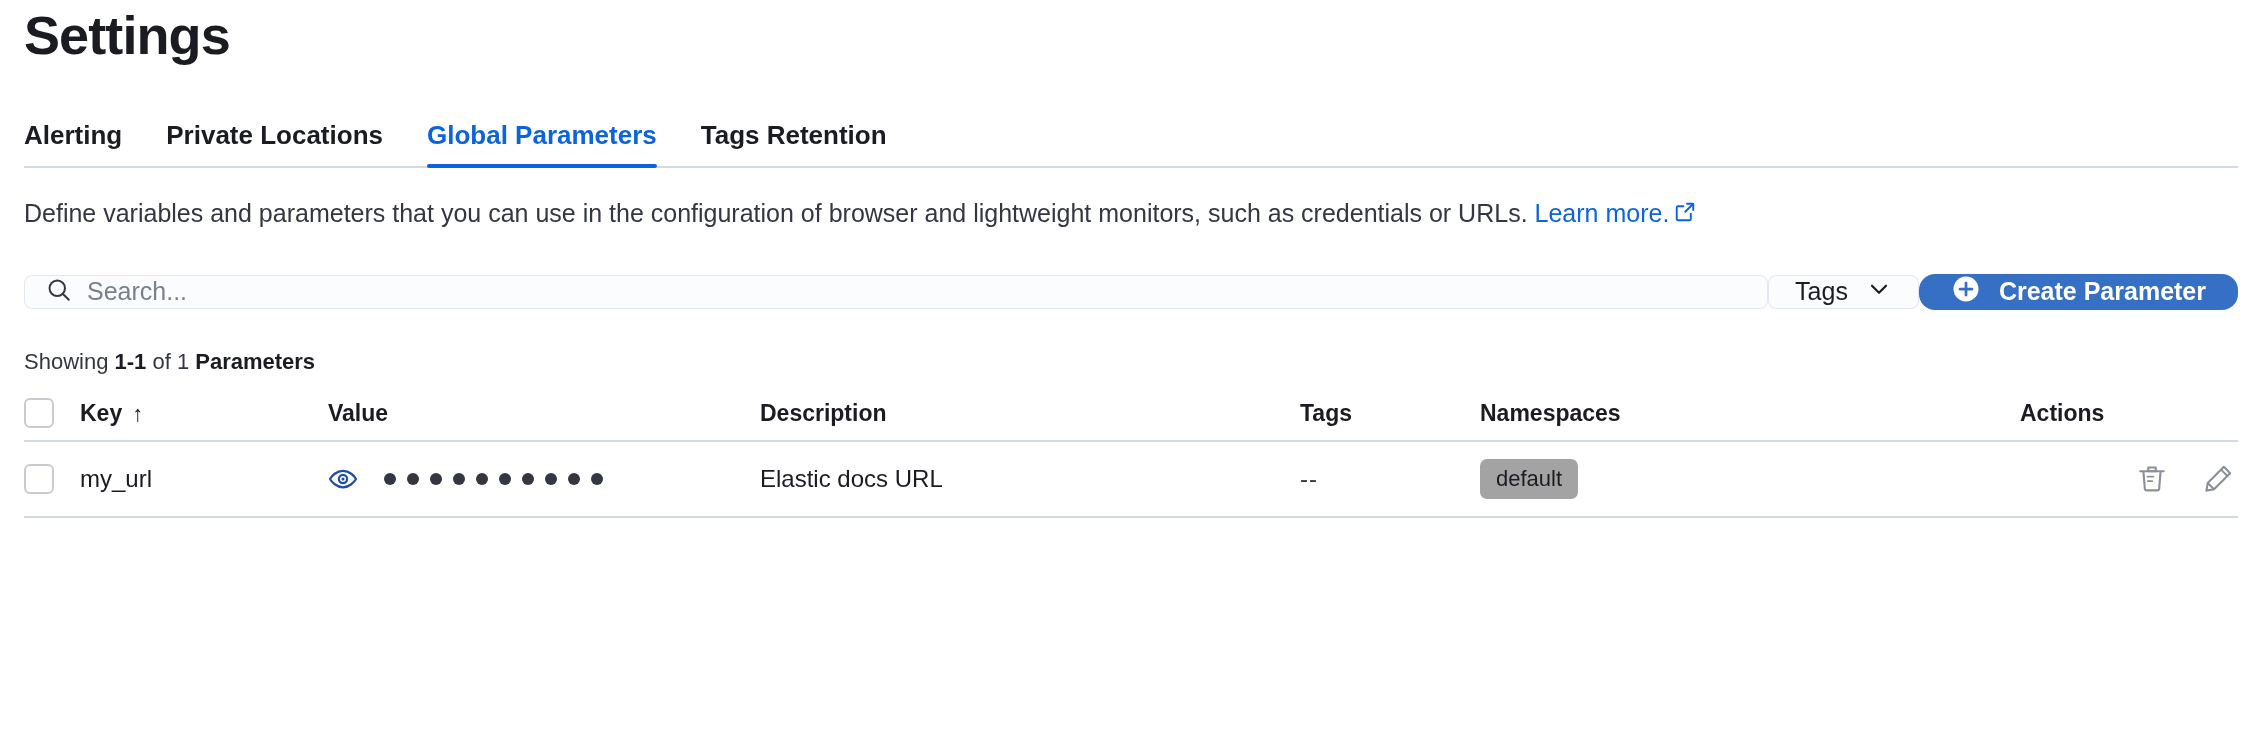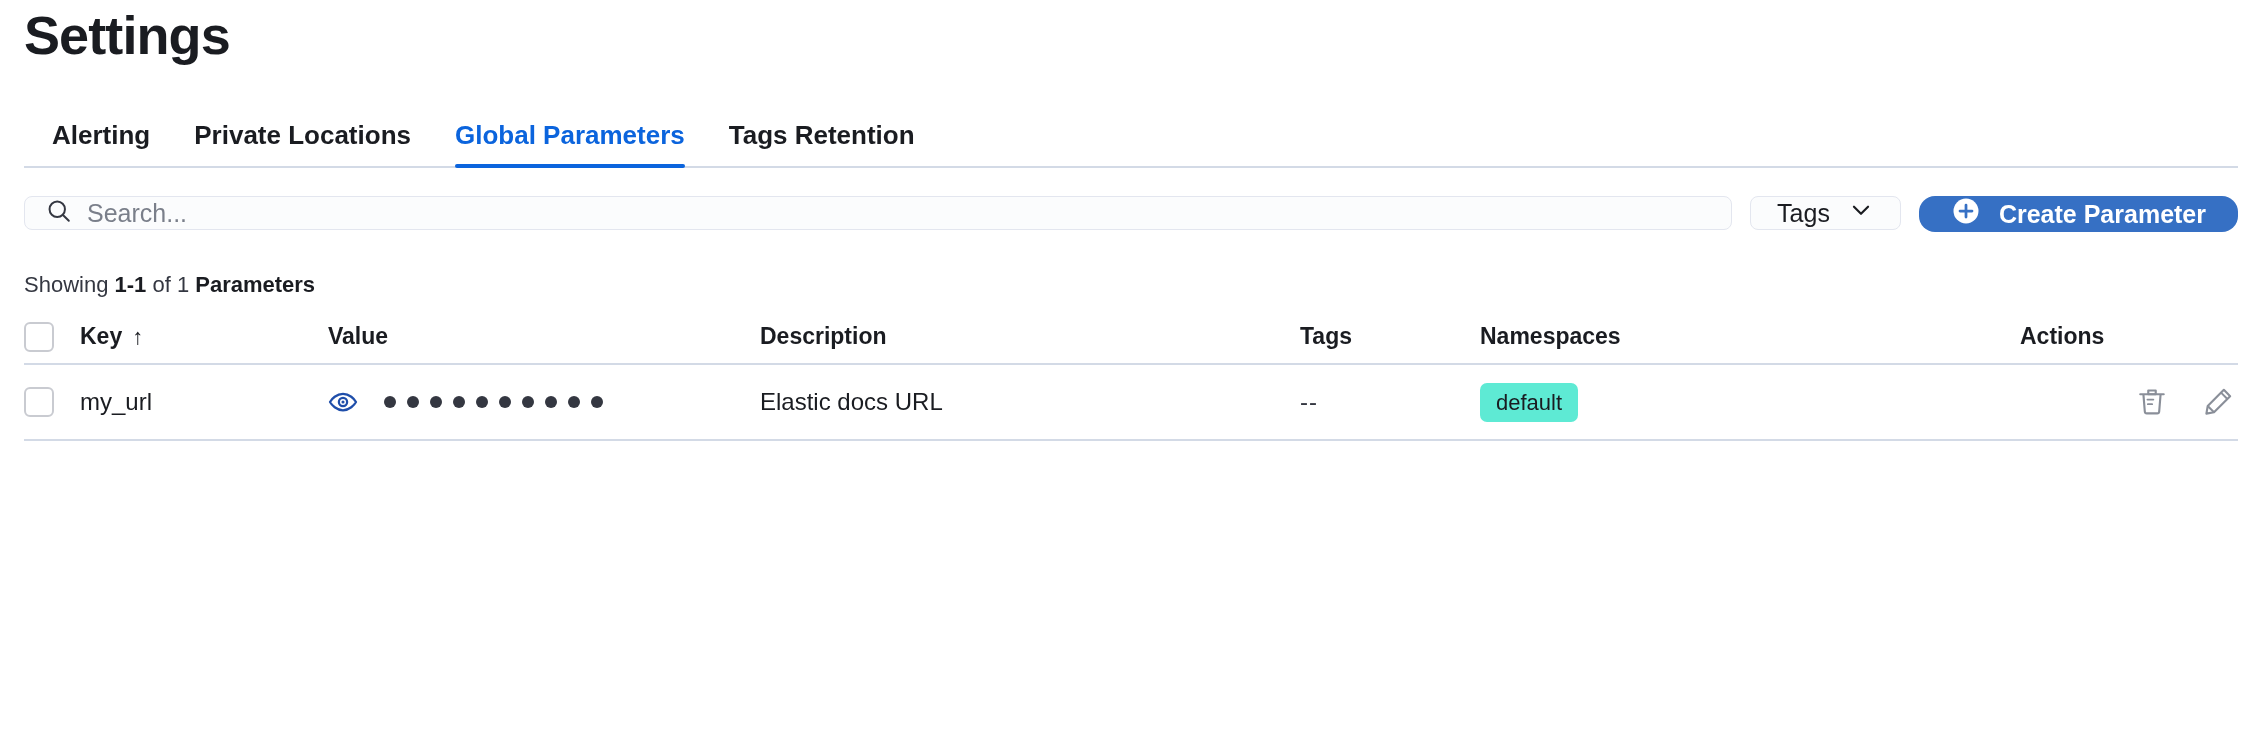--- a/index.html
+++ b/index.html
@@ -40,21 +40,21 @@
   .tab {
     position: relative;
     font-size: 26px;
     font-weight: 700;
     color: #1a1c21;
     padding: 0 22px 18px 22px;
     cursor: pointer;
     white-space: nowrap;
     line-height: 1;
   }
-  .tab:first-child { padding-left: 0; margin-left: 28px; }
+  .tab:first-child { padding-left: 0; }
   .tab.active { color: #0b64dd; }
   .tab.active::after {
     content: "";
     position: absolute;
     left: 22px;
     right: 22px;
     bottom: -2px;
     height: 4px;
     background: #0b64dd;
     border-radius: 2px;
@@ -76,22 +76,21 @@
   }
   .ext-icon {
     display: inline-block;
     vertical-align: -1px;
     margin-left: 5px;
   }
 
   
   .controls {
     display: flex;
-    align-items: flex-start;
-    gap: 18px;
+    align-items: center;
     margin-top: 28px;
     height: 62px;
   }
   .search-wrap {
     flex: 1 1 auto;
     display: flex;
     align-items: center;
     background: #fbfcfd;
     border: 1px solid #e3e6ef;
     border-radius: 8px;
@@ -138,21 +137,21 @@
     font-family: "Liberation Sans", sans-serif;
     font-size: 25px;
     font-weight: 700;
     color: #ffffff;
     cursor: pointer;
     white-space: nowrap;
   }
 
   
   .showing {
-    margin-top: 14px;
+    margin-top: 26px;
     font-size: 22px;
     color: #343741;
     line-height: 1.2;
   }
   .showing b { font-weight: 700; color: #1a1c21; }
 
   
   table.params {
     width: 100%;
     border-collapse: collapse;
@@ -189,21 +188,21 @@
   }
   .sort-arrow { margin-left: 10px; font-size: 22px; font-weight: 400; }
 
   .value-cell { display: flex; align-items: center; gap: 26px; }
   .eye-btn { display: flex; align-items: center; cursor: pointer; }
   .dots { display: flex; align-items: center; gap: 11px; }
   .dot { width: 12px; height: 12px; border-radius: 50%; background: #343741; }
 
   .badge {
     display: inline-block;
-    background: #5eead4;
+    background: #a3a3a3;
     color: #1a1c21;
     border-radius: 7px;
     padding: 7px 16px;
     font-size: 22px;
     font-weight: 400;
     line-height: 1.15;
   }
   .dash { color: #343741; font-size: 24px; letter-spacing: 1px; }
 
   .actions { display: flex; align-items: center; justify-content: flex-end; gap: 34px; padding-right: 4px; }
@@ -216,20 +215,28 @@
 
   <h1 class="page-title">Settings</h1>
 
   <nav class="tabs">
     <div class="tab">Alerting</div>
     <div class="tab">Private Locations</div>
     <div class="tab active">Global Parameters</div>
     <div class="tab">Tags Retention</div>
   </nav>
 
+  <p class="description">
+    <span>Define variables and parameters that you can use in the configuration of browser and lightweight monitors, such as credentials or URLs.</span>
+    <a class="link" href="#"><span>Learn more.</span></a><span class="ext-icon"><svg width="22" height="22" viewBox="0 0 16 16" fill="none">
+          <path d="M9.5 2h4.5v4.5" stroke="#0b64dd" stroke-width="1.4" stroke-linecap="round" stroke-linejoin="round"></path>
+          <path d="M13.6 2.4L8.2 7.8" stroke="#0b64dd" stroke-width="1.4" stroke-linecap="round"></path>
+          <path d="M12.2 9.2V13a1 1 0 01-1 1H3a1 1 0 01-1-1V4.8a1 1 0 011-1h3.8" stroke="#0b64dd" stroke-width="1.4" stroke-linecap="round" stroke-linejoin="round"></path>
+        </svg></span>
+  </p>
 
   <div class="controls">
 
     <div class="search-wrap">
       <span class="search-icon">
         <svg width="28" height="28" viewBox="0 0 24 24" fill="none">
           <circle cx="10.5" cy="10.5" r="6.6" stroke="#343741" stroke-width="1.7"></circle>
           <path d="M15.6 15.6L20.4 20.4" stroke="#343741" stroke-width="1.7" stroke-linecap="round"></path>
         </svg>
       </span>

